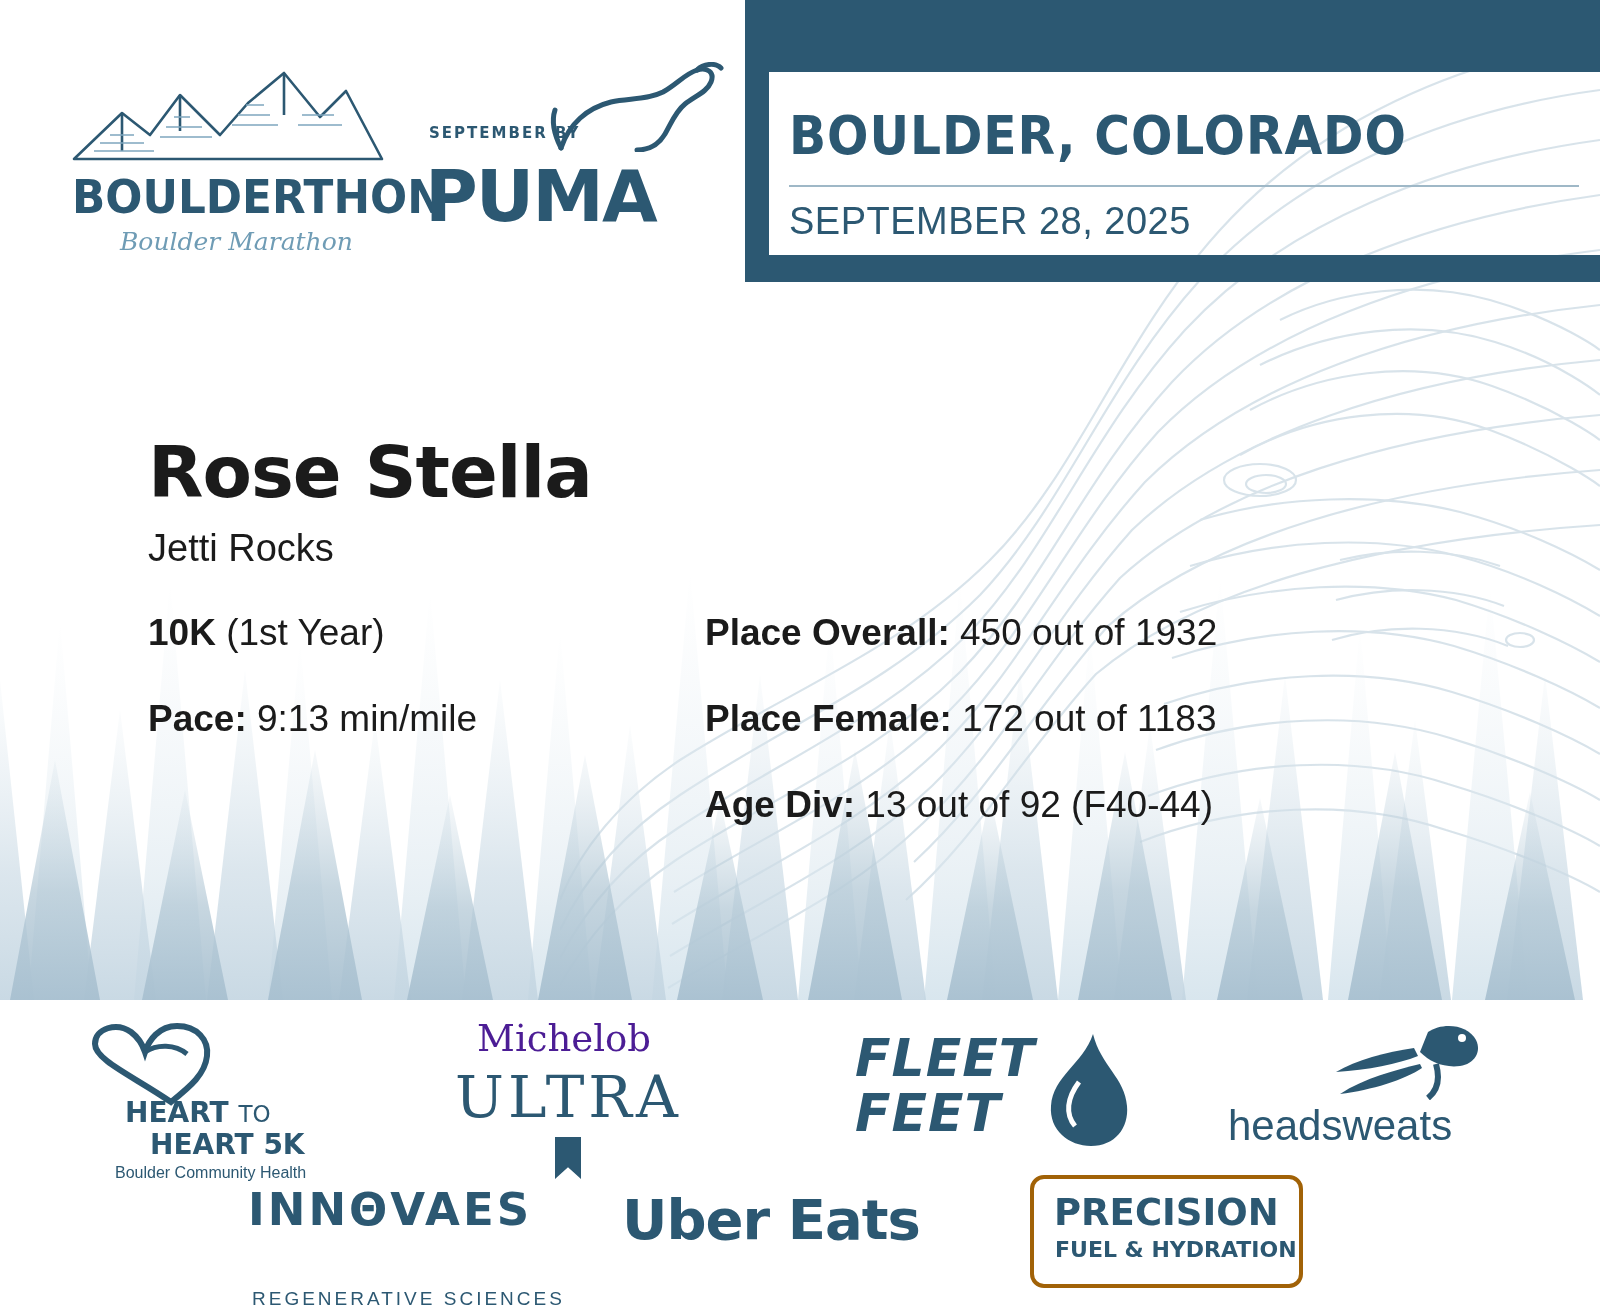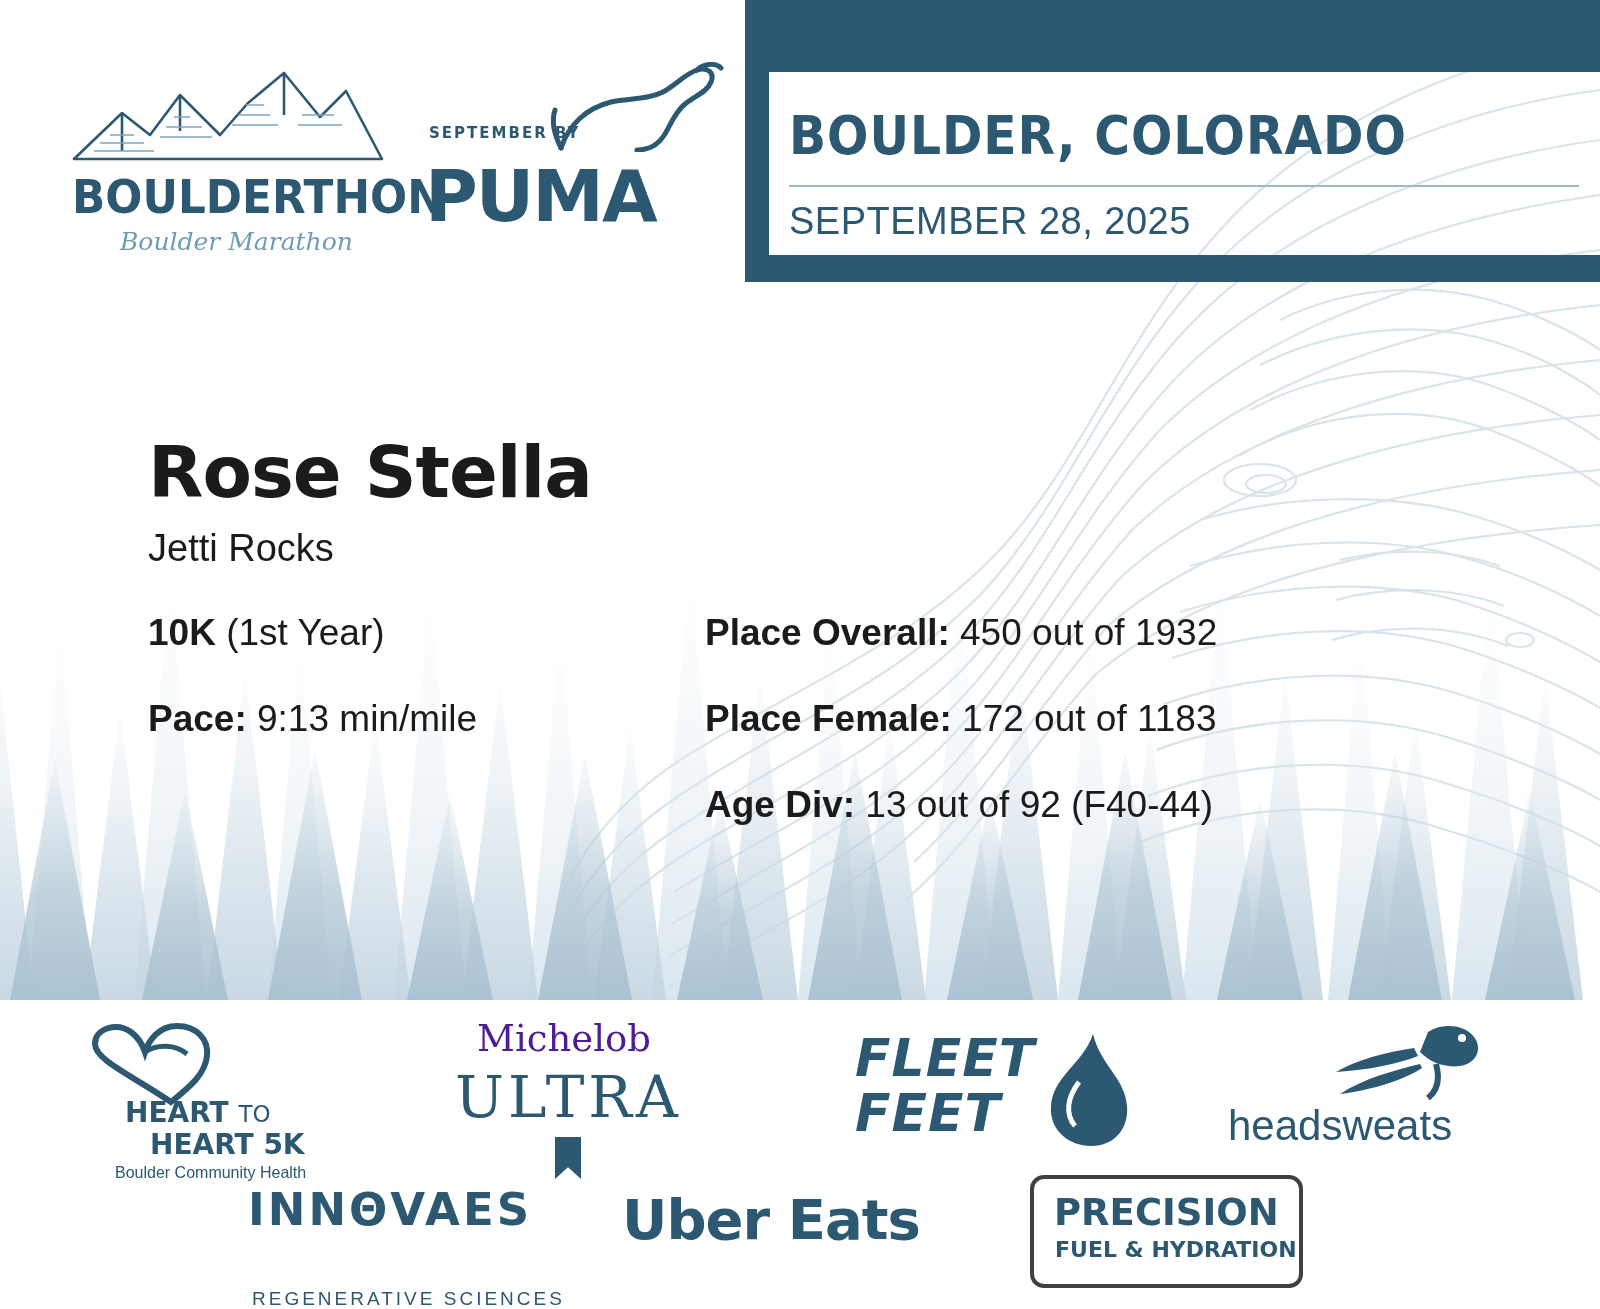--- a/index.html
+++ b/index.html
@@ -369,21 +369,21 @@
     letter-spacing: -1px;
     color: #2c5872;
     white-space: nowrap;
   }
 
   
   .sp-prec {
     position: absolute;
     left: 1030px; top: 0px;
     width: 265px; height: 105px;
-    border: 4px solid #404040;
+    border: 4px solid #a16207;
     border-radius: 14px;
   }
   .prec-1 {
     position: absolute;
     left: 20px; top: 12px;
     font-family: "DejaVu Sans", sans-serif;
     font-weight: bold;
     font-size: 37px;
     letter-spacing: 0px;
     color: #2c5872;

